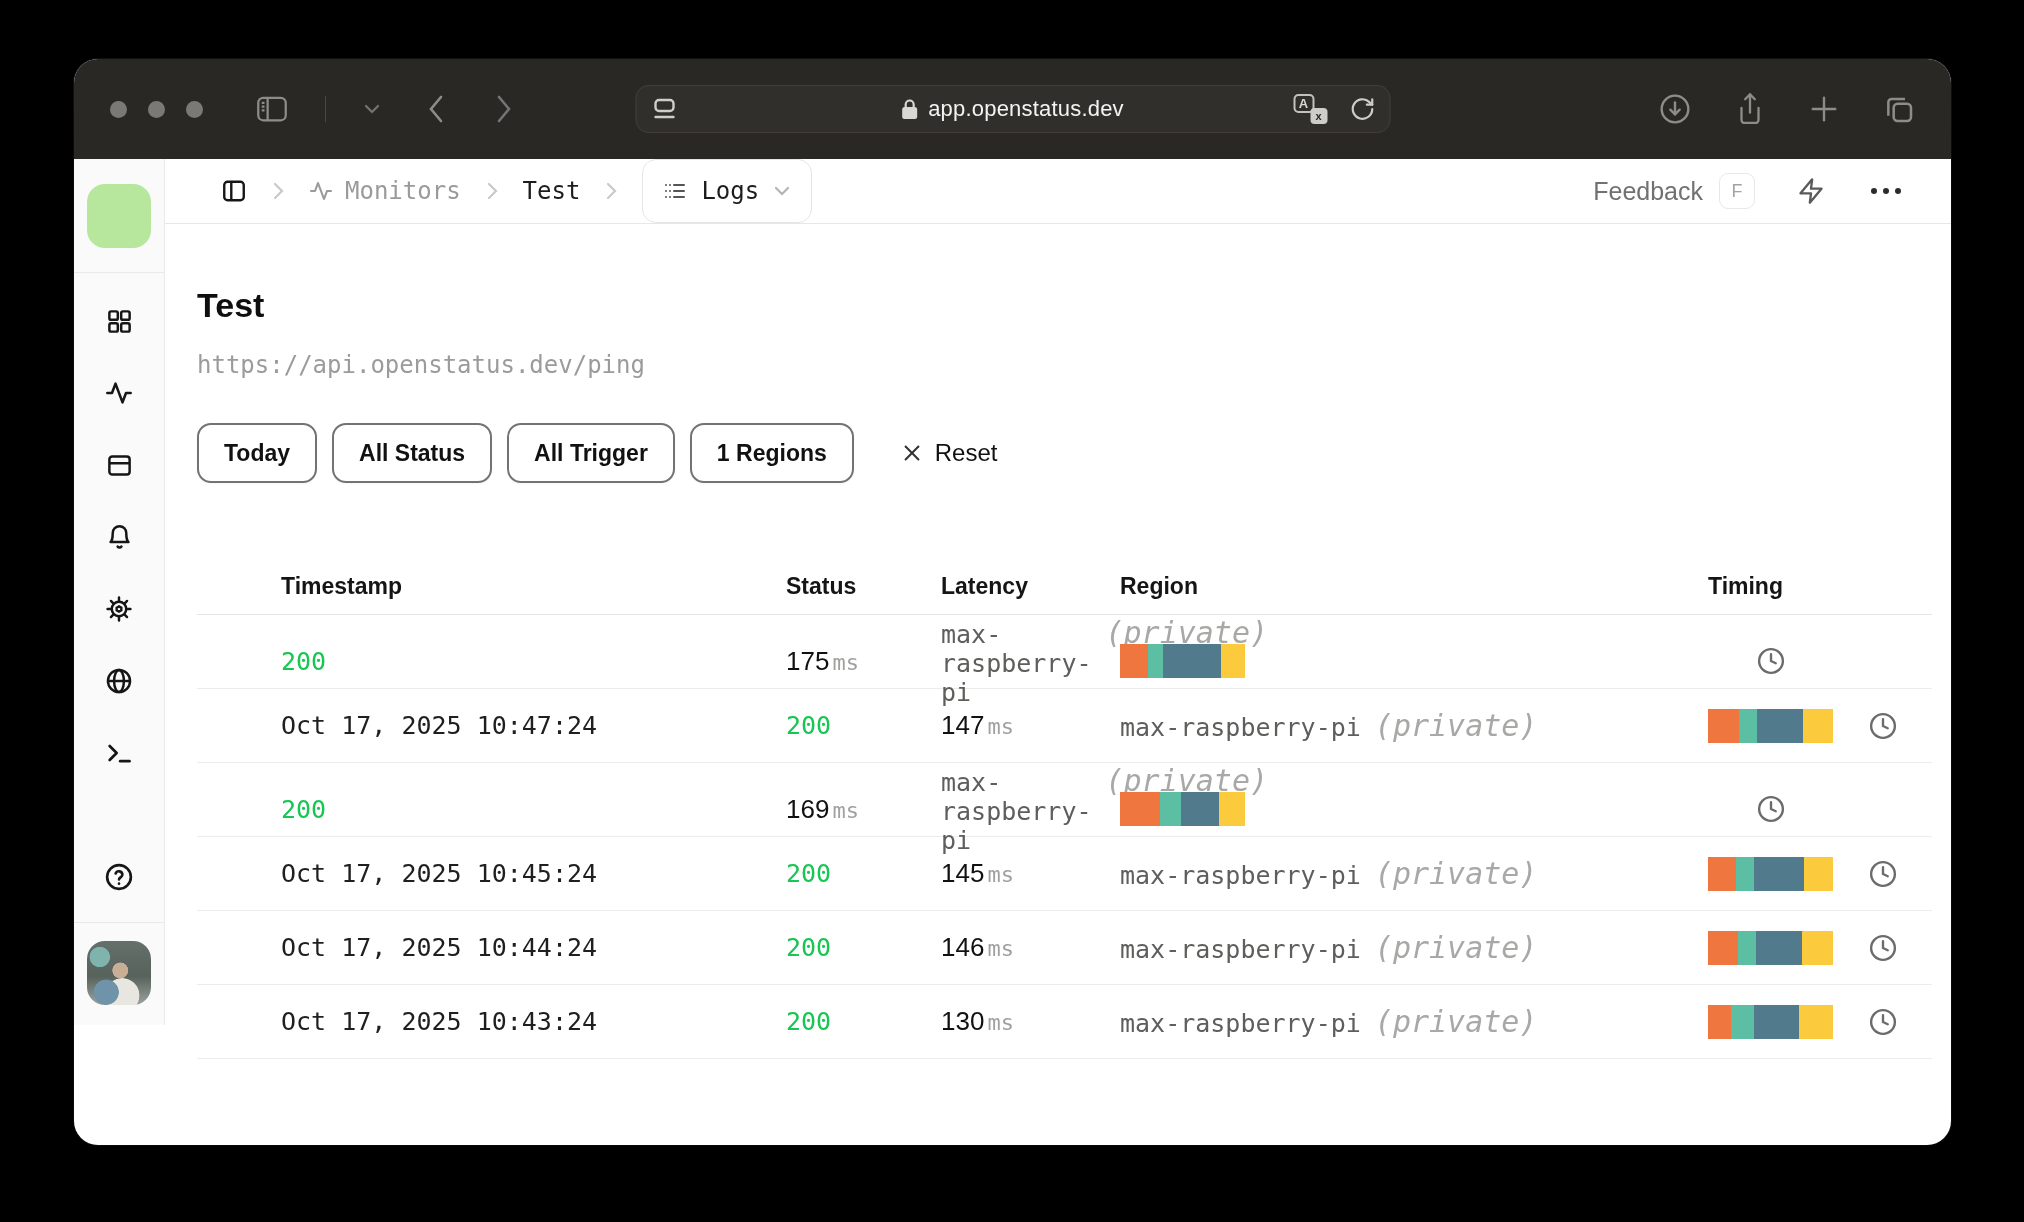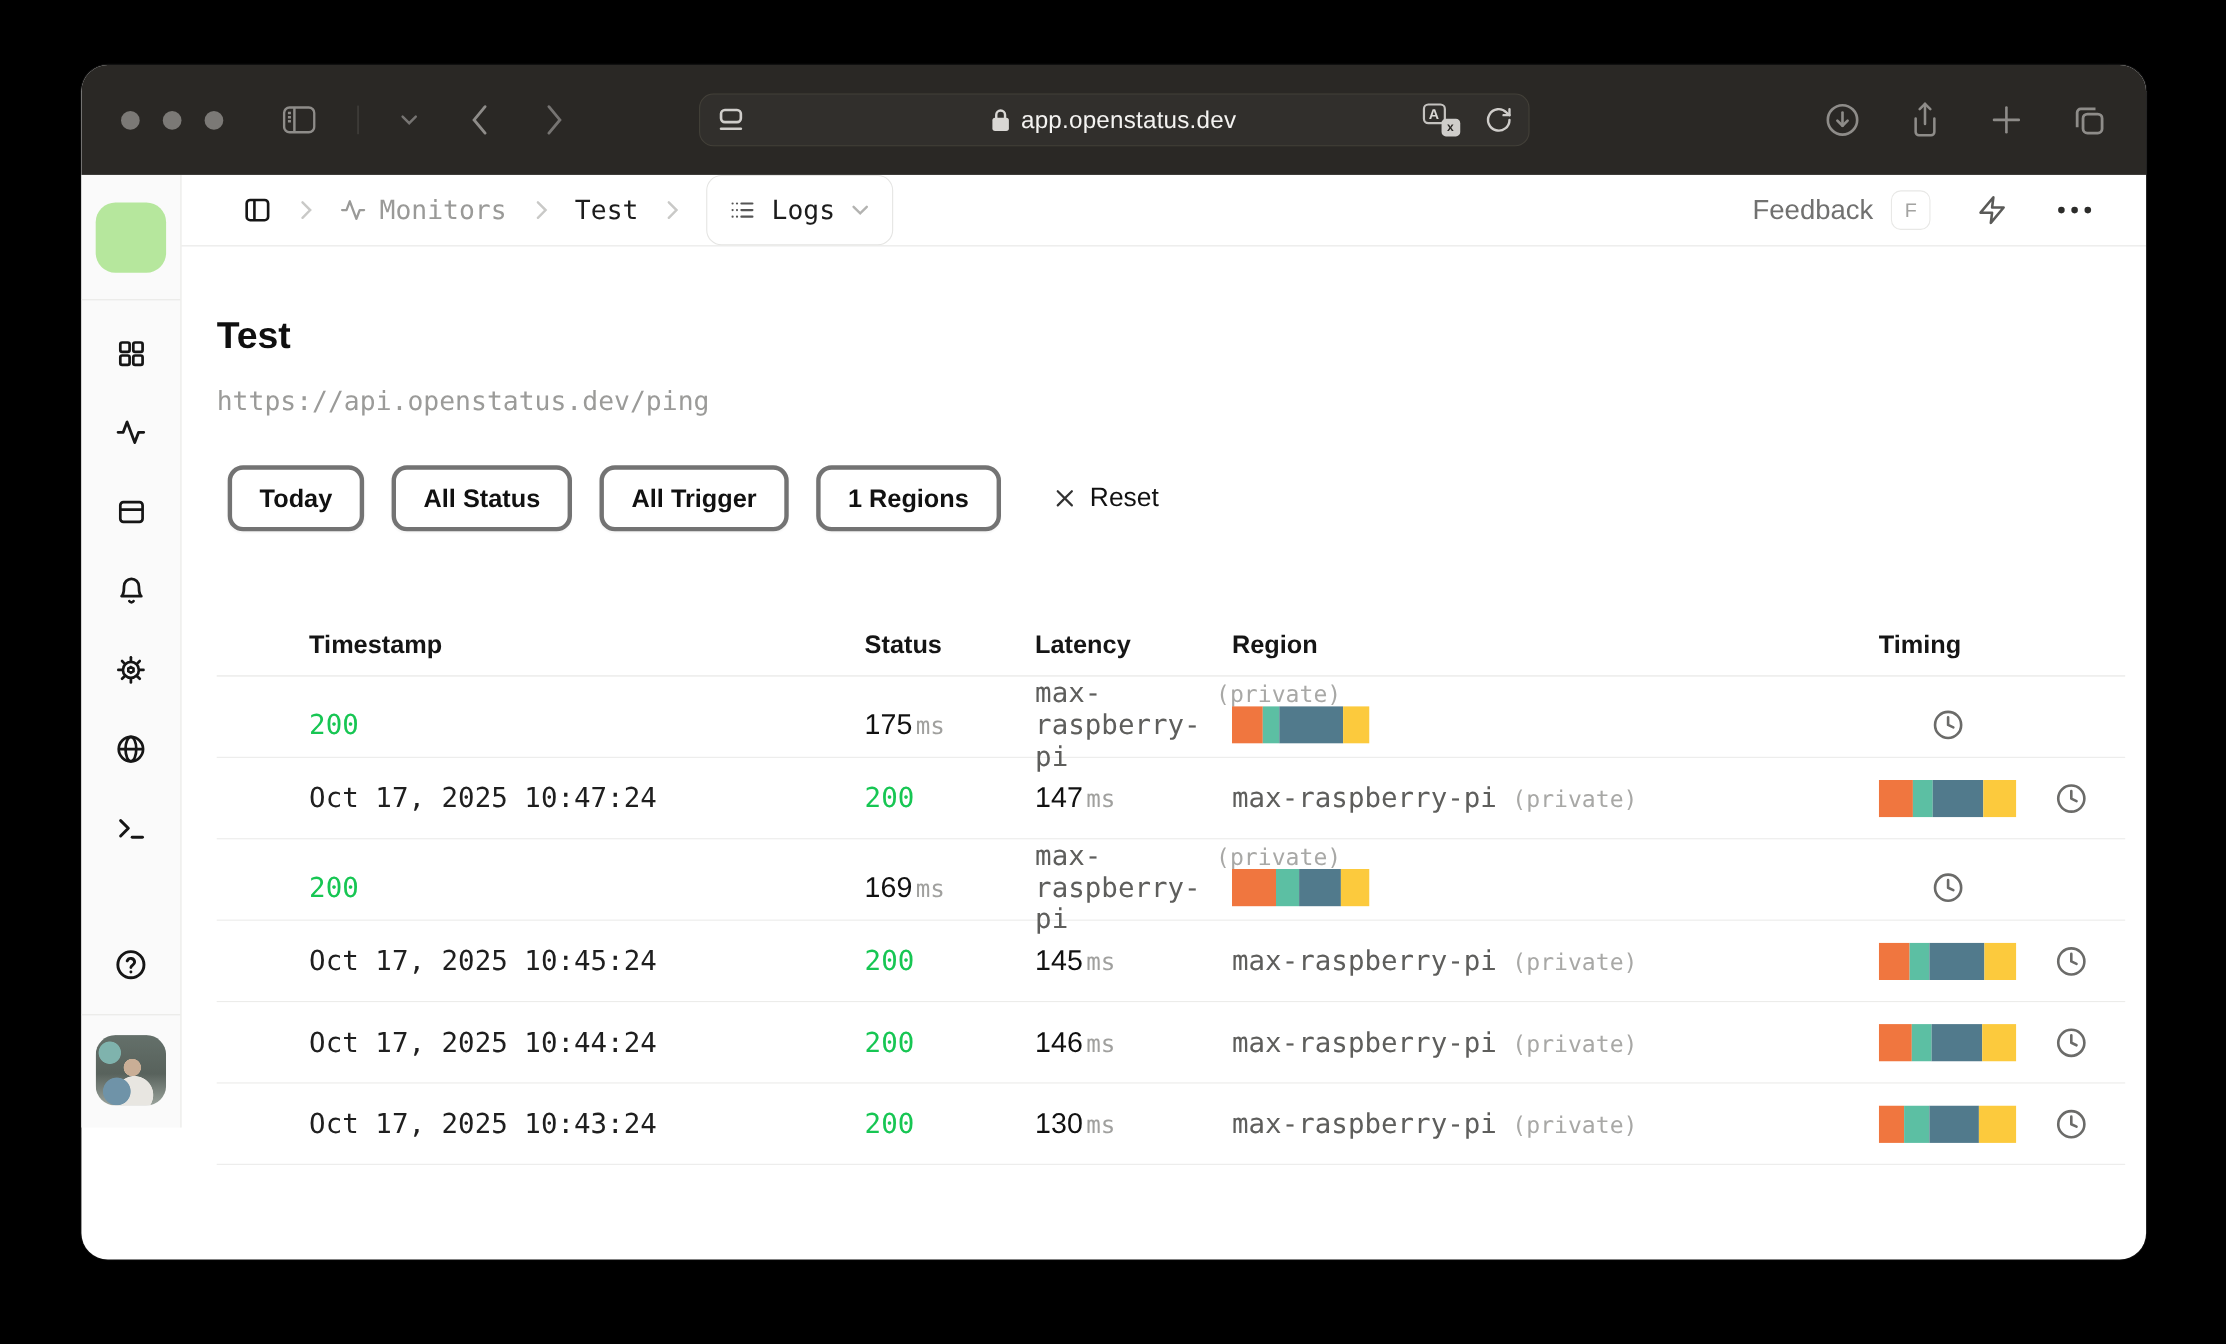--- a/index.html
+++ b/index.html
@@ -77,42 +77,42 @@
          font-size:18px; color:#a3a3a1; }
   .zap { color:#5a5a58; margin-left:8px; }
   .dots { display:flex; gap:6px; margin-left:12px; }
   .dots i { width:6px; height:6px; border-radius:50%; background:#2c2c2a; }
 
   
   .content { padding:0 19px 0 32px; }
   .page-title { margin-top:62px; font-size:34px; font-weight:700; color:#0f0f0f; }
   .endpoint { margin-top:26px; font-size:24px; color:#9b9b99; }
   .filters { margin-top:44px; display:flex; align-items:center; gap:15px; }
-  .fbtn { height:60px; padding:0 25px; border:4px solid #737373; border-radius:14px;
+  .fbtn { height:60px; padding:0 25px; border:2px solid #737373; border-radius:14px;
           background:#fff; font-size:23px; font-weight:600; color:#111;
           font-family:"Liberation Sans", sans-serif; cursor:pointer;
-          box-shadow:0 1px 2px rgba(0,0,0,.04);margin-left:10px; }
+          box-shadow:0 1px 2px rgba(0,0,0,.04); }
   .reset { display:flex; align-items:center; gap:12px; margin-left:32px;
            font-size:24px; color:#111; cursor:pointer; }
   .reset svg { color:#333; }
 
   
   .grid-row { display:grid; grid-template-columns:84px 505px 155px 179px 588px 125px 1fr;
               align-items:center; }
   .thead { margin-top:76px; height:56px; border-bottom:1px solid #e5e5e3;
            font-size:23px; font-weight:600; color:#151515; }
   .trow { height:74px; border-bottom:1px solid #ececea; }
   .ind { width:20px; height:20px; border-radius:5px; background:var(--ind-green); margin-left:18px; }
   .ts { font-size:25px; color:#1f1f1f; }
   .code { font-size:25px; color:var(--green); }
   .lat { display:flex; align-items:baseline; gap:3px; }
   .lat .num { font-size:26px; font-weight:500; color:#111; }
   .lat .unit { font-size:22px; color:#a0a09e; }
   .region { font-size:25px; color:#5e5e5c; display:flex; gap:14px; align-items:baseline; }
-  .region .note { font-size:21px; color:#a8a8a6; }
+  .region .note { font-size:30px; color:#a8a8a6;font-style:italic; }
   .bar { display:flex; width:125px; height:34px; overflow:hidden; }
   .bar .seg { height:100%; display:block; }
   .clock-cell { display:flex; justify-content:center; color:#6b6b69; }
 
   svg { display:block; }
 </style>
 </head>
 <body>
 
 <div class="window">

